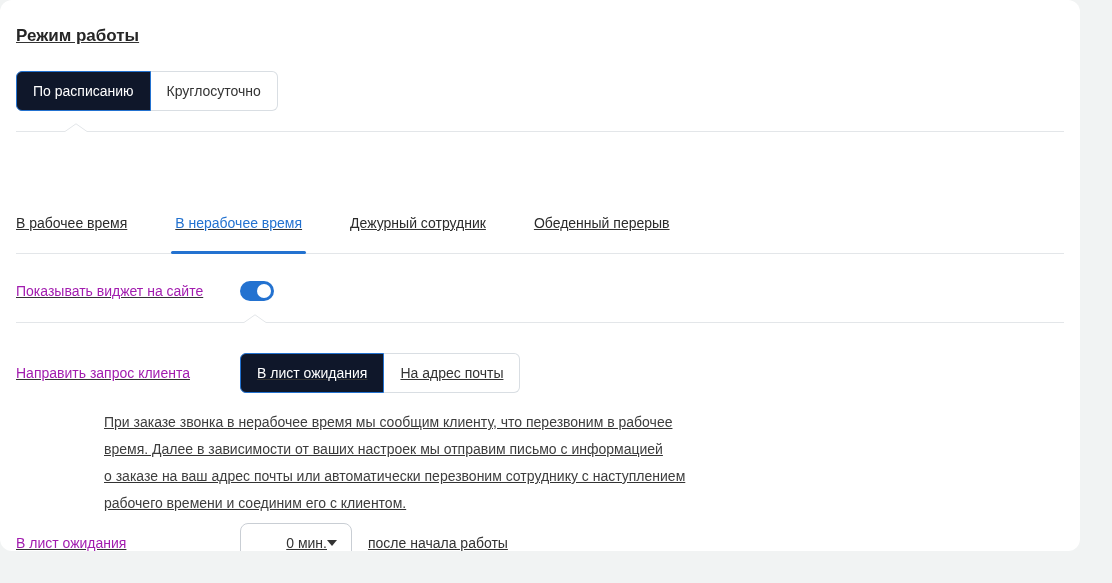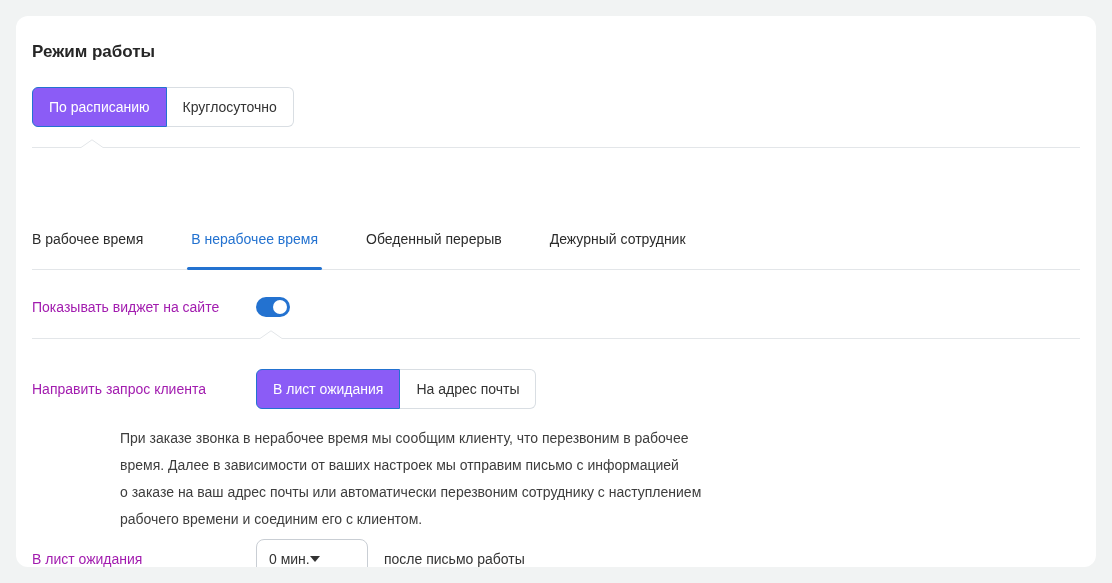--- a/index.html
+++ b/index.html
@@ -2,21 +2,21 @@
 <html><head>
 <meta charset="utf-8">
 <style>
   * { box-sizing: border-box; margin: 0; padding: 0; }
   html, body { width: 1112px; height: 583px; }
   body {
     background: #f1f3f3;
     font-family: "Liberation Sans", sans-serif;
     color: #333;
   }
-  .page { width: 1112px; height: 583px; padding: 16px; }
+  .page { width: 1112px; height: 583px; padding: 0; text-decoration: underline; }
   .card {
     width: 1080px; height: 551px;
     background: #ffffff;
     border-radius: 12px;
     padding: 26px 16px 22px 16px;
     overflow: hidden;
   }
   .page-title {
     font-size: 17px;
     font-weight: 700;
@@ -34,21 +34,21 @@
     color: #333;
     background: #fff;
     border: 1px solid #d9dee3;
     cursor: pointer;
     white-space: nowrap;
     display: inline-flex; align-items: center;
   }
   .seg:first-child { border-radius: 6px 0 0 6px; }
   .seg:last-child { border-radius: 0 6px 6px 0; border-left: none; }
   .seg.selected {
-    background: #8b5cf6;
+    background: #0f172a;
     border-color: #2372d0;
     color: #fff;
   }
   
   .divider { display: flex; align-items: flex-end; height: 9px; }
   .divider.d1 { margin-top: 12px; }
   .divider .line { height: 1px; background: #e3e6e9; }
   .divider .line.fill { flex: 1; }
   .divider svg { display: block; }
   
@@ -116,21 +116,21 @@
     white-space: pre-line;
   }
   .bottom-row { margin-top: 6px; }
   .dropdown {
     width: 112px; height: 40px;
     border: 1px solid #c9ced4;
     border-radius: 8px;
     background: #fff;
     display: flex;
     align-items: center;
-    justify-content: flex-start;
+    justify-content: flex-end;
     padding: 0 14px 0 12px;
     font-size: 14px;
     color: #333;
     cursor: pointer;
   }
   .caret {
     width: 0; height: 0;
     border-left: 5px solid transparent;
     border-right: 5px solid transparent;
     border-top: 6px solid #333;
@@ -154,22 +154,22 @@
       <div class="line" style="width:49px"></div>
       <svg width="22" height="9" viewBox="0 0 22 9">
         <path d="M0 8.5 L11 0.8 L22 8.5" fill="#ffffff" stroke="#e3e6e9" stroke-width="1"></path>
       </svg>
       <div class="line fill"></div>
     </div>
 
     <div class="tabs-row">
       <div class="tab"><span>В рабочее время</span></div>
       <div class="tab active"><span>В нерабочее время</span></div>
+      <div class="tab"><span>Дежурный сотрудник</span></div>
       <div class="tab"><span>Обеденный перерыв</span></div>
-      <div class="tab"><span>Дежурный сотрудник</span></div>
     </div>
 
     <div class="row toggle-row">
       <div class="row-label">Показывать виджет на сайте</div>
       <div class="switch">
         <div class="knob"></div>
       </div>
     </div>
 
     <div class="divider">
@@ -192,17 +192,17 @@
 время. Далее в зависимости от ваших настроек мы отправим письмо с информацией
 о заказе на ваш адрес почты или автоматически перезвоним сотруднику с наступлением
 рабочего времени и соединим его с клиентом.</div>
 
     <div class="row bottom-row">
       <div class="row-label">В лист ожидания</div>
       <div class="dropdown">
         <span>0 мин.</span>
         <span class="caret"></span>
       </div>
-      <div class="suffix">после письмо работы</div>
+      <div class="suffix">после начала работы</div>
     </div>
 
   </div>
 </div>
 
 </body></html>

